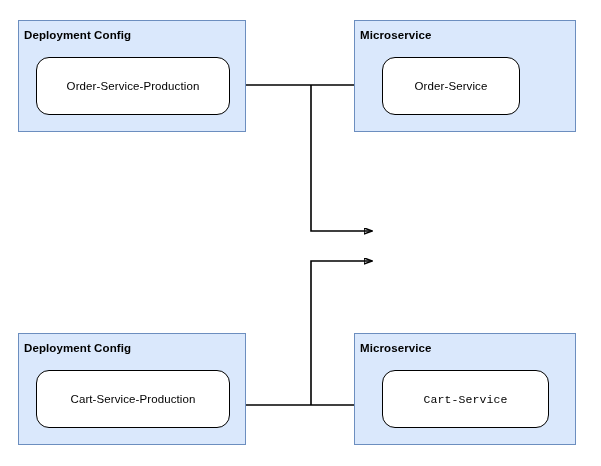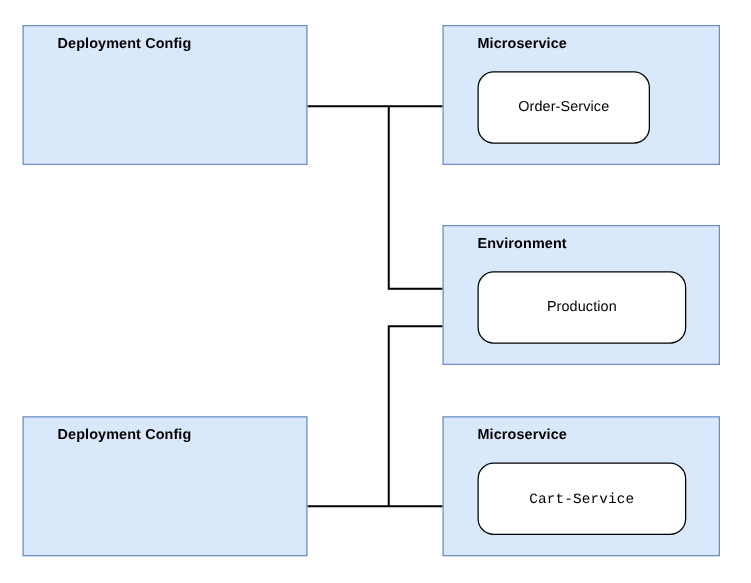--- a/index.html
+++ b/index.html
@@ -22,21 +22,21 @@
     height: 466px;
   }
   .group-box {
     position: absolute;
     box-sizing: border-box;
     background: #dae8fc;
     border: 1px solid #6c8ebf;
   }
   .group-title {
     position: absolute;
-    left: 27px;
+    left: 5px;
     top: 8px;
     font-size: 11.5px;
     font-weight: bold;
     color: #000000;
     letter-spacing: 0.1px;
     white-space: nowrap;
   }
   .node-box {
     position: absolute;
     box-sizing: border-box;
@@ -86,38 +86,38 @@
 
     <path d="M 311 85 L 311 231 L 372 231" marker-end="url(#arrowhead)"></path>
 
     <path d="M 228 405 L 372 405" marker-end="url(#arrowhead)"></path>
 
     <path d="M 311 405 L 311 261 L 372 261" marker-end="url(#arrowhead)"></path>
   </svg>
 
   <div class="group-box" style="left:18px; top:20px; width:228px; height:112px;">
     <div class="group-title">Deployment Config</div>
+    <div class="node-box" style="left:17px; top:36px; width:194px; height:58px;">
+      <span class="node-label">Order-Service-Production</span>
+    </div>
   </div>
 
   <div class="group-box" style="left:354px; top:20px; width:222px; height:112px;">
     <div class="group-title">Microservice</div>
     <div class="node-box" style="left:27px; top:36px; width:138px; height:58px;">
       <span class="node-label">Order-Service</span>
     </div>
   </div>
 
-  <div class="group-box" style="left:354px; top:180px; width:222px; height:112px;">
-    <div class="group-title">Environment</div>
-    <div class="node-box" style="left:27px; top:36px; width:167px; height:58px;">
-      <span class="node-label">Production</span>
-    </div>
-  </div>
 
   <div class="group-box" style="left:18px; top:333px; width:228px; height:112px;">
     <div class="group-title">Deployment Config</div>
+    <div class="node-box" style="left:17px; top:36px; width:194px; height:58px;">
+      <span class="node-label">Cart-Service-Production</span>
+    </div>
   </div>
 
   <div class="group-box" style="left:354px; top:333px; width:222px; height:112px;">
     <div class="group-title">Microservice</div>
     <div class="node-box" style="left:27px; top:36px; width:167px; height:58px;font-family:Liberation Mono, monospace;">
       <span class="node-label">Cart-Service</span>
     </div>
   </div>
 
 </div>

